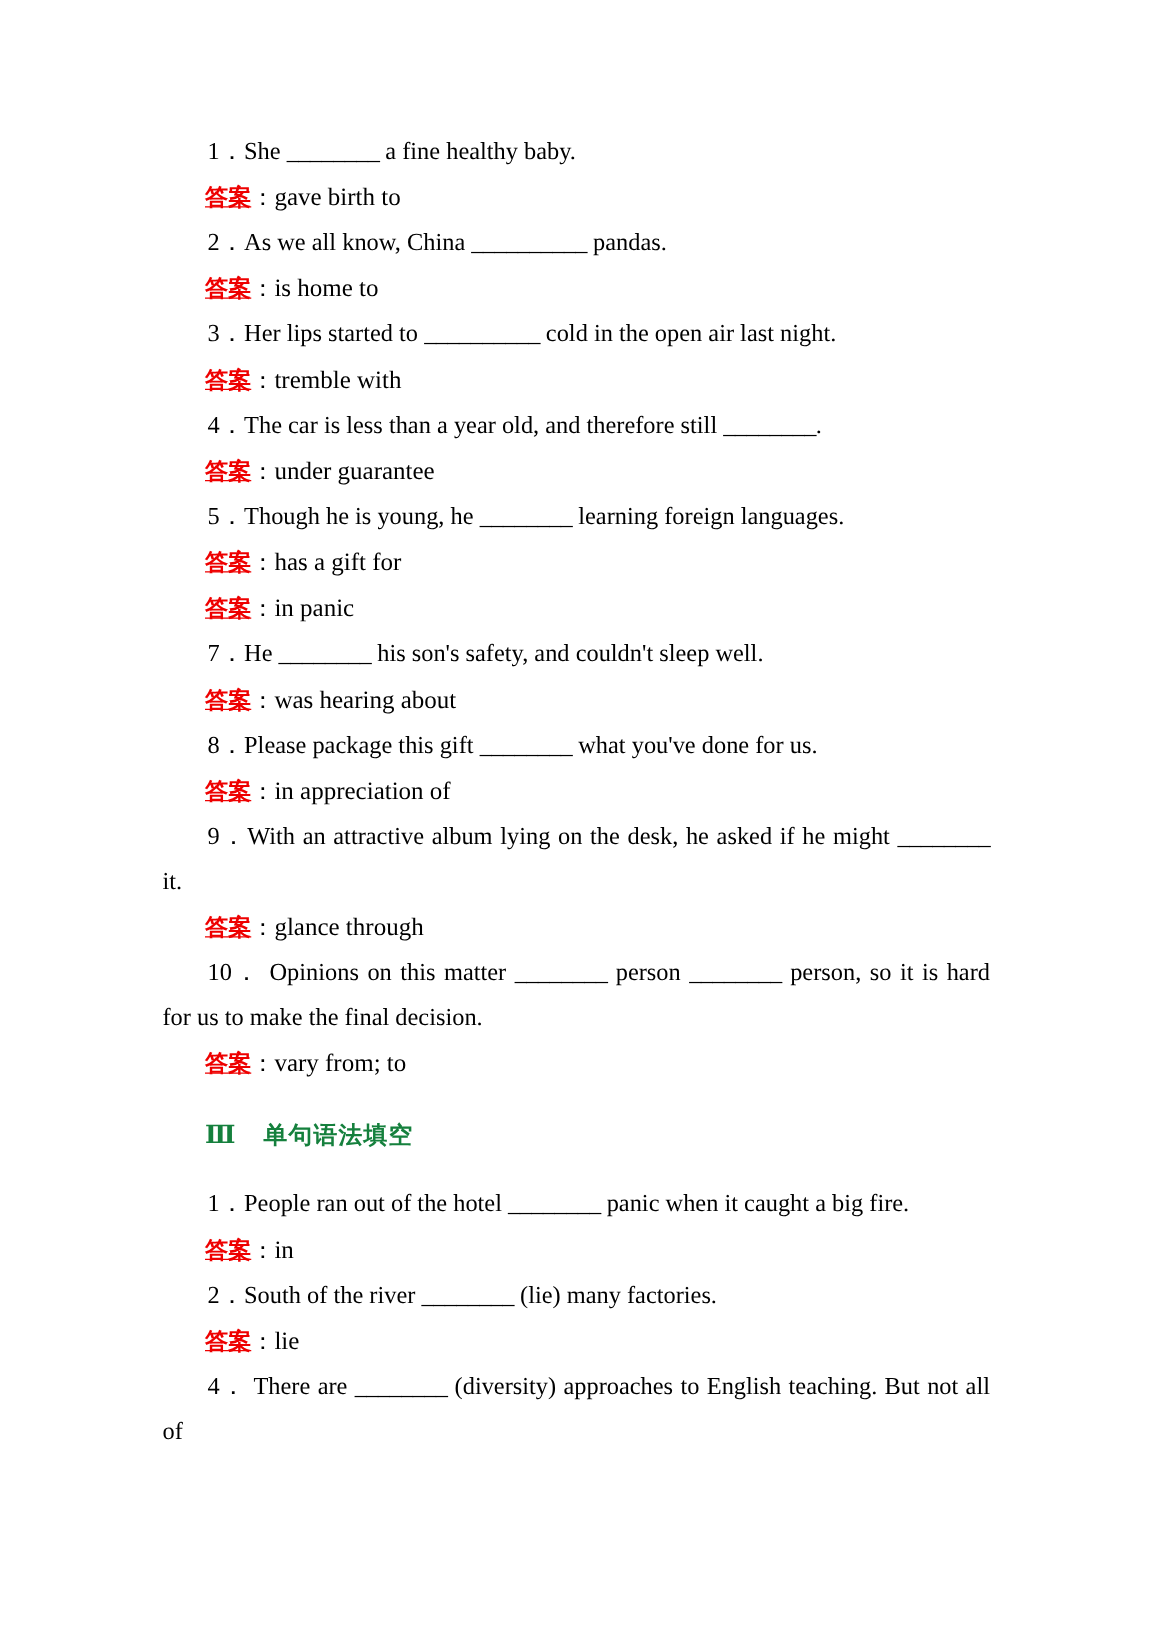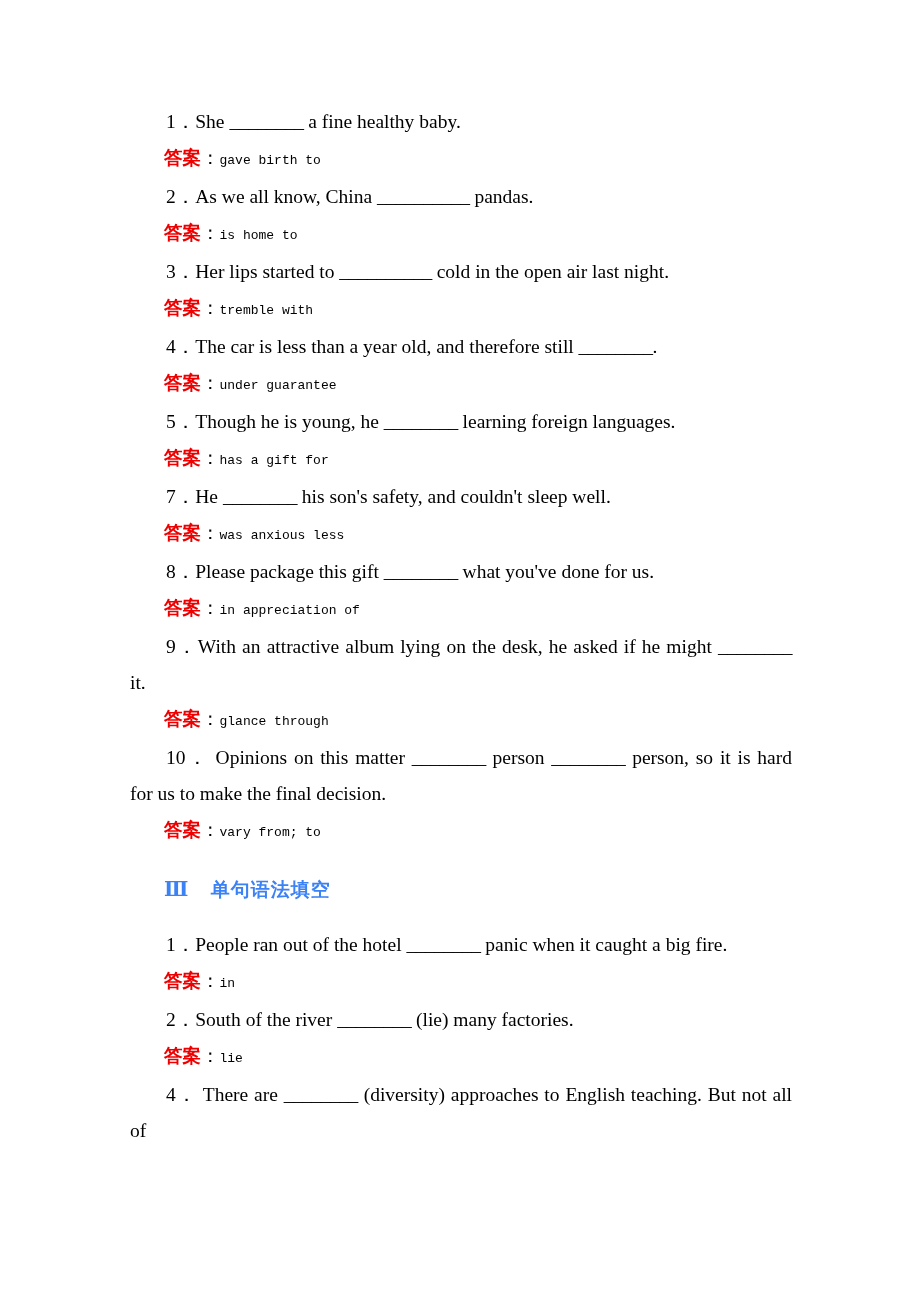--- a/index.html
+++ b/index.html
@@ -51,38 +51,39 @@
   
   .a {
     text-indent: 34px;
   }
 
   .ans-label {
     color: #EE0000;
     font-weight: bold;
     font-family: "DejaVu Sans", "Liberation Sans", sans-serif;
     font-size: 18.5px;
+    text-decoration: underline;
   }
   .ans-colon {
     color: #000000;
     font-family: "DejaVu Sans", "Liberation Sans", sans-serif;
     font-size: 18.5px;
   }
   .ans-text {
     color: #000000;
-    font-family: Liberation Mono, monospace;
-    font-size: 13px;
+    font-family: Liberation Serif, serif;
+    font-size: 20px;
   }
 
   
   .section-head {
     text-indent: 34px;
     font-size: 20px;
     line-height: 36px;
-    color: #3b82f6;
+    color: #15803d;
   }
   .sec-num {
     font-family: "Liberation Serif", "DejaVu Serif", serif;
     font-weight: bold;
     letter-spacing: 0.5px;
   }
   .sec-title {
     font-family: "DejaVu Sans", "Liberation Sans", sans-serif;
     font-weight: bold;
     font-size: 19px;
@@ -115,23 +116,24 @@
 
     <p class="line q"><span class="num">3．</span><span>Her lips started to </span><span class="blank">__________</span><span>  cold in the open air last night.</span></p>
     <p class="line a"><span class="ans-label">答案</span><span class="ans-colon">：</span><span class="ans-text">tremble with</span></p>
 
     <p class="line q"><span class="num">4．</span><span>The car is less than a year old, and therefore still </span><span class="blank">________</span><span>.</span></p>
     <p class="line a"><span class="ans-label">答案</span><span class="ans-colon">：</span><span class="ans-text">under guarantee</span></p>
 
     <p class="line q"><span class="num">5．</span><span>Though he is young, he </span><span class="blank">________</span><span> learning foreign languages.</span></p>
     <p class="line a"><span class="ans-label">答案</span><span class="ans-colon">：</span><span class="ans-text">has a gift for</span></p>
 
+    <p class="line a"><span class="ans-label">答案</span><span class="ans-colon">：</span><span class="ans-text">in panic</span></p>
 
     <p class="line q"><span class="num">7．</span><span>He </span><span class="blank">________</span><span> his son's safety, and couldn't sleep well.</span></p>
-    <p class="line a"><span class="ans-label">答案</span><span class="ans-colon">：</span><span class="ans-text">was anxious less</span></p>
+    <p class="line a"><span class="ans-label">答案</span><span class="ans-colon">：</span><span class="ans-text">was hearing about</span></p>
 
     <p class="line q"><span class="num">8．</span><span>Please package this gift </span><span class="blank">________</span><span> what you've done for us.</span></p>
     <p class="line a"><span class="ans-label">答案</span><span class="ans-colon">：</span><span class="ans-text">in appreciation of</span></p>
 
     <p class="line q"><span class="num">9．</span><span>With an attractive album lying on the desk, he asked if he might </span><span class="blank">________</span><span> it.</span></p>
     <p class="line a"><span class="ans-label">答案</span><span class="ans-colon">：</span><span class="ans-text">glance through</span></p>
 
     <p class="line q"><span class="num">10．</span><span> Opinions on this matter </span><span class="blank">________</span><span> person </span><span class="blank">________</span><span> person, so it is hard for us to make the final decision.</span></p>
     <p class="line a"><span class="ans-label">答案</span><span class="ans-colon">：</span><span class="ans-text">vary from; to</span></p>
 

